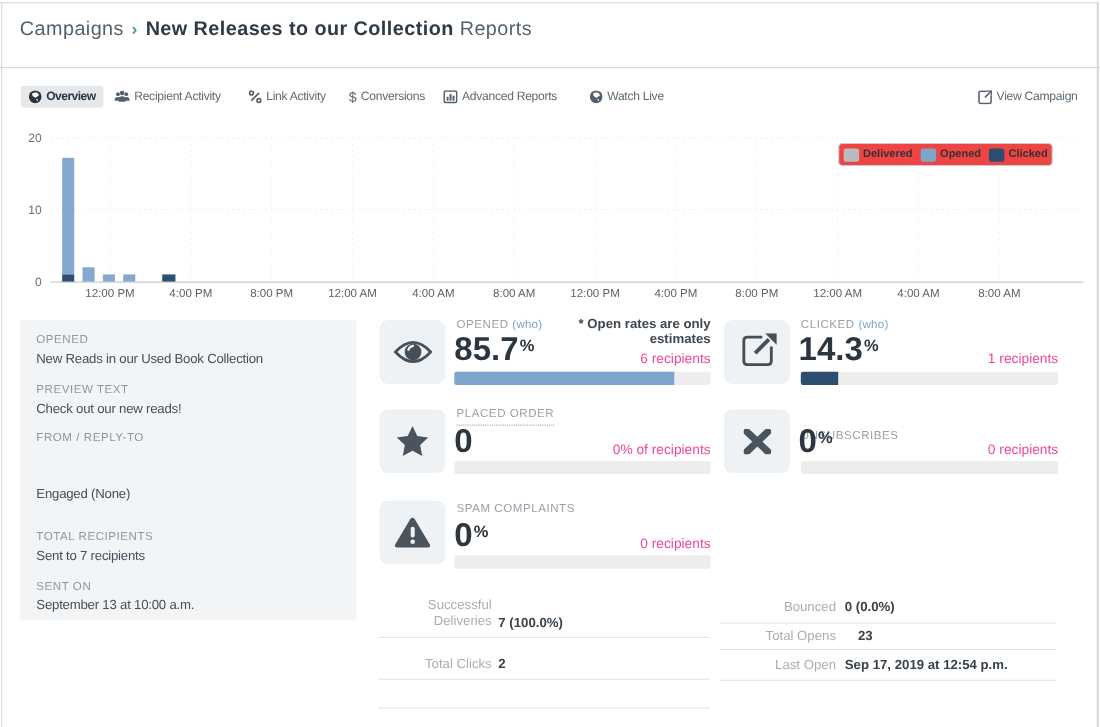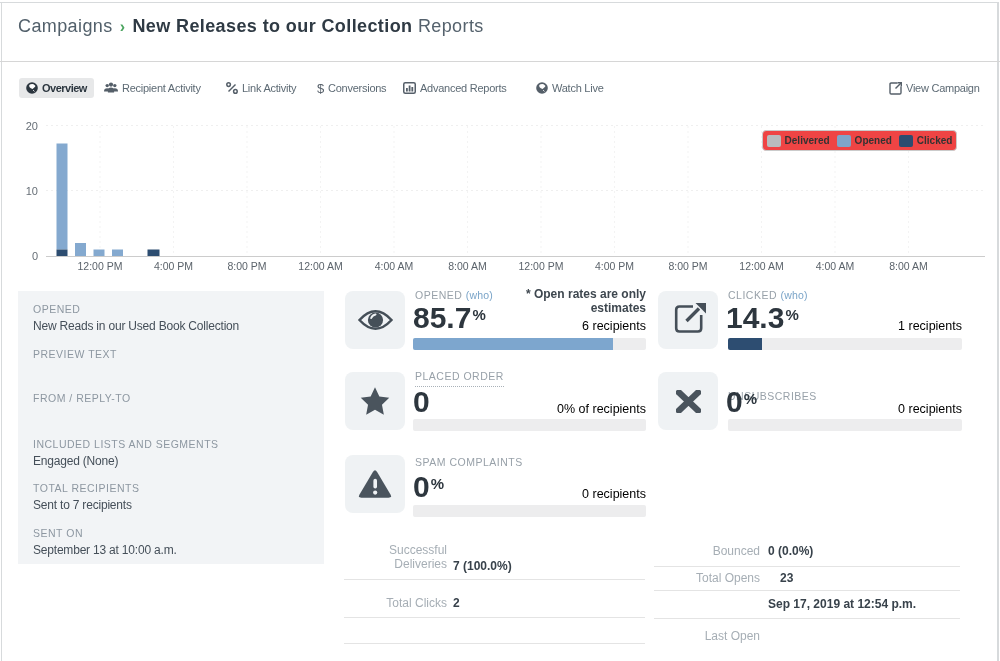--- a/index.html
+++ b/index.html
@@ -35,21 +35,21 @@
 .panel .lab { font-size:10.5px; letter-spacing:0.5px; color:#8d97a1; }
 .panel .val { font-size:12px; color:#454f59; margin-top:4px; letter-spacing:-0.2px; white-space:nowrap; }
 
 
 .icsq { position:absolute; width:60px; height:58px; background:#eff2f4; border-radius:8px;
   display:flex; align-items:center; justify-content:center; }
 .slab { position:absolute; font-size:10.5px; letter-spacing:0.5px; color:#98a1a9; }
 .slab .who { color:#7aa4c8; letter-spacing:0.2px; }
 .bignum { position:absolute; font-size:30px; font-weight:700; color:#2d363e; letter-spacing:0px; }
 .bignum sup { font-size:15px; font-weight:700; position:relative; top:3px; left:1px; }
-.recip { position:absolute; font-size:12.5px; color:#000000; text-align:center; }
+.recip { position:absolute; font-size:12.5px; color:#ec4899; text-align:center; }
 .track { position:absolute; height:12px; background:#ededee; border-radius:2px; }
 .fill { position:absolute; height:12px; border-radius:2px 0 0 2px; }
 .note { position:absolute; font-size:12px; font-weight:700; color:#3e474f; text-align:right; line-height:1.15; }
 
 
 .brow { position:absolute; display:flex; }
 .blab { font-size:12px; color:#a6aeb5; text-align:right; }
 .bval { font-size:12px; font-weight:700; color:#38424b; letter-spacing:0px; }
 .bline { position:absolute; height:1px; background:#e4e4e4; }
 </style>
@@ -173,26 +173,26 @@
 
   <div class="legend"><span class="sw" style="background:#b9bcbe;"></span>Delivered<span class="sw" style="background:#7fa5c9;"></span>Opened<span class="sw" style="background:#2d4c70;"></span>Clicked</div>
 
   <div class="panel">
     <div class="sec" style="top:12px;">
         <div class="lab">OPENED</div>
         <div class="val">New Reads in our Used Book Collection</div>
       </div>
     <div class="sec" style="top:57px;">
         <div class="lab">PREVIEW TEXT</div>
+        <div class="val">Check out our new reads!</div>
       </div>
     <div class="sec" style="top:101px;">
         <div class="lab">FROM / REPLY-TO</div>
       </div>
     <div class="sec" style="top:147px;">
-        <div class="lab">INCLUDED LISTS AND SEGMENTS</div>
         <div class="val">Engaged (None)</div>
       </div>
     <div class="sec" style="top:191px;">
         <div class="lab">TOTAL RECIPIENTS</div>
         <div class="val">Sent to 7 recipients</div>
       </div>
     <div class="sec" style="top:236px;">
         <div class="lab">SENT ON</div>
         <div class="val">September 13 at 10:00 a.m.</div>
       </div>
@@ -273,18 +273,18 @@
     <div class="blab" style="width:106px;">Bounced</div>
     <div class="bval" style="margin-left:8px;">0 (0.0%)</div>
   </div>
   <div class="bline" style="left:654px; top:566px; width:306px;"></div>
   <div class="brow" style="left:654px; top:571px; width:306px;gap:12px;">
     <div class="blab" style="width:106px;">Total Opens</div>
     <div class="bval" style="margin-left:8px;">23</div>
   </div>
   <div class="bline" style="left:654px; top:590px; width:306px;"></div>
   <div class="brow" style="left:654px; top:597px; width:306px;">
-    <div class="blab" style="width:106px;margin-top:32px;">Last Open</div>
+    <div class="blab" style="width:106px;">Last Open</div>
     <div class="bval" style="margin-left:8px;">Sep 17, 2019 at 12:54 p.m.</div>
   </div>
   <div class="bline" style="left:654px; top:618px; width:306px;"></div>
 
 </div>
 
 </body></html>

